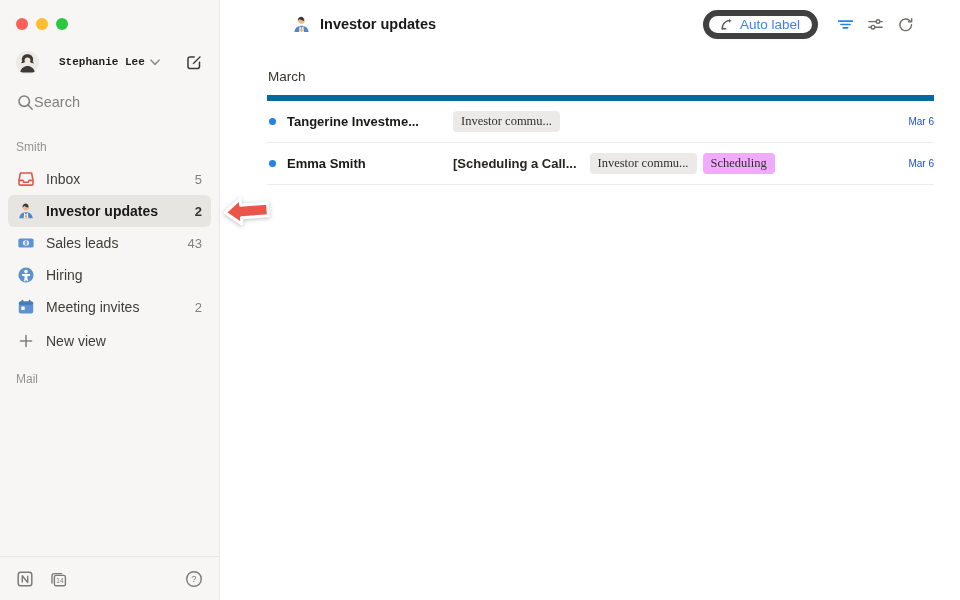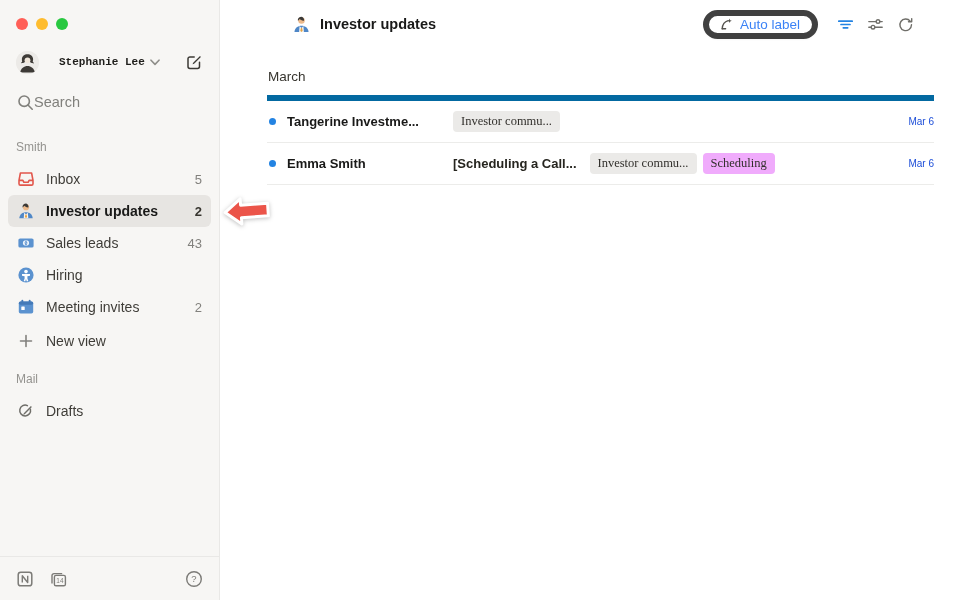--- a/index.html
+++ b/index.html
@@ -217,27 +217,20 @@
       <span>New view</span>
     </div>
   </div>
 
   <div class="section-label" style="margin-top:15px">Mail</div>
 
   <div class="nav-list">
 
 
 
-    <div class="nav-item">
-      <svg class="icon18" viewBox="0 0 18 18">
-        <path d="M13.4 7.2a5.4 5.4 0 1 1-3-3.6" fill="none" stroke="#6f6e69" stroke-width="1.5" stroke-linecap="round"></path>
-        <path d="M6.8 11.2 13.9 4.1l1 1-7.1 7.1-1.6.6z" fill="#6f6e69"></path>
-      </svg>
-      <span>Drafts</span>
-    </div>
 
   </div>
 
   <div class="sidebar-footer">
     <svg class="icon18" viewBox="0 0 18 18">
       <rect x="2.2" y="2.2" width="13.6" height="13.6" rx="2.6" fill="none" stroke="#7c7b77" stroke-width="1.5"></rect>
       <path d="M6.3 12.5V5.8l5.4 6.7V5.8" fill="none" stroke="#7c7b77" stroke-width="1.4" stroke-linejoin="round"></path>
     </svg>
     <svg width="19" height="18" viewBox="0 0 19 18">
       <path d="M3 13.6V5.6a2 2 0 0 1 2-2h8.2" fill="none" stroke="#7c7b77" stroke-width="1.4"></path>

